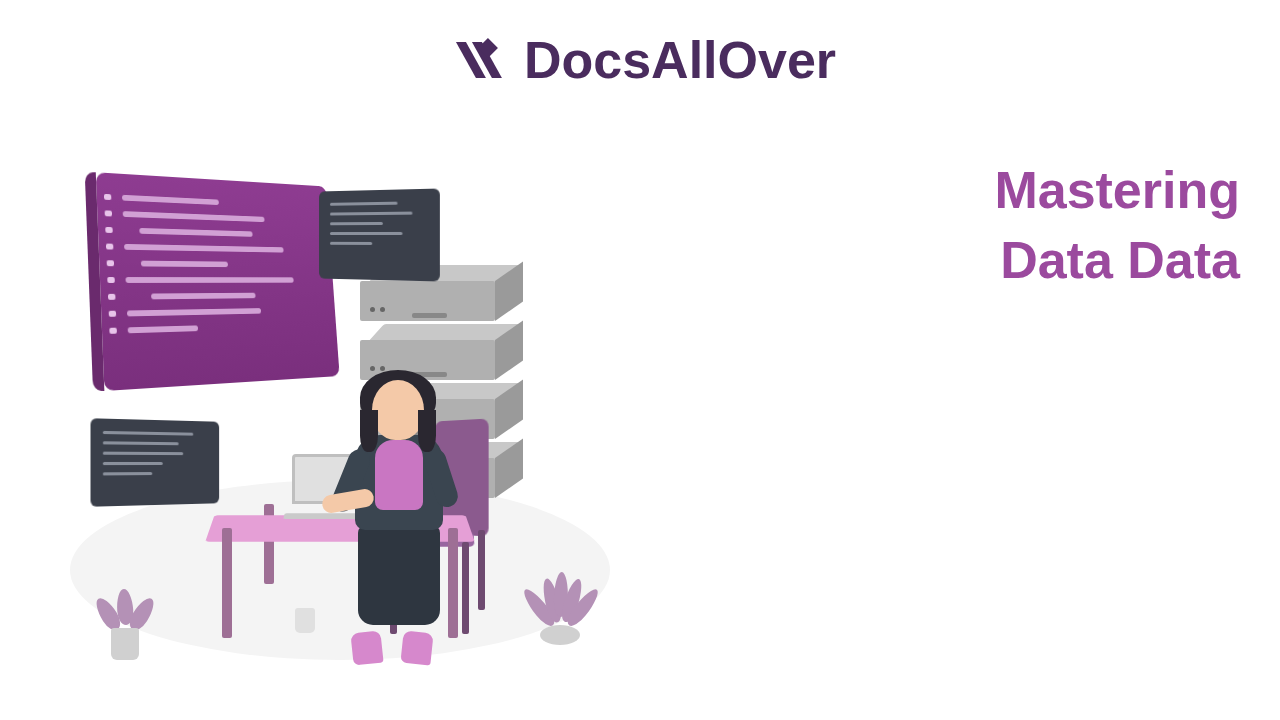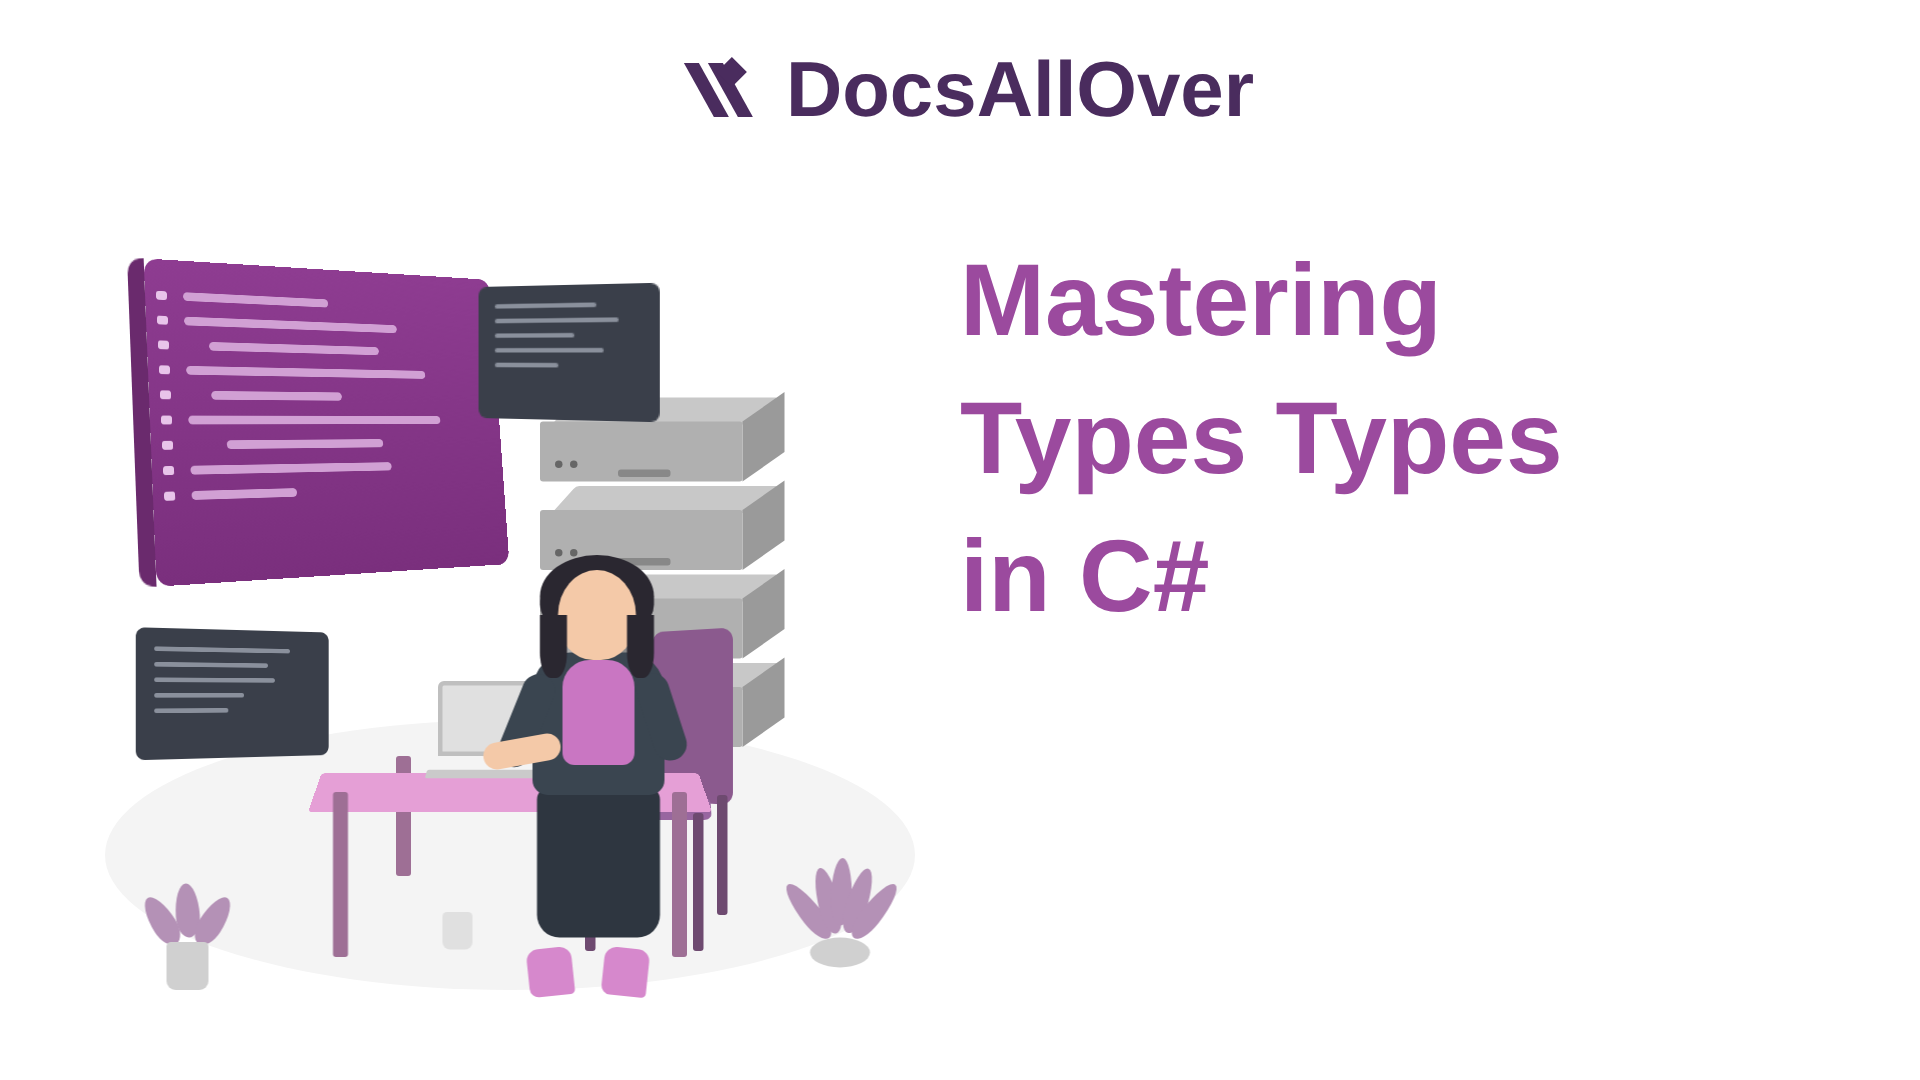--- a/index.html
+++ b/index.html
@@ -37,22 +37,22 @@
   left: 60px;
   top: 130px;
   width: 560px;
   height: 560px;
 }
 .main-title {
   position: absolute;
   right: 40px;
   top: 155px;
   width: 600px;
-  text-align: left;
-  font-size: 68px;
+  text-align: right;
+  font-size: 52px;
   font-weight: 700;
   line-height: 1.35;
   color: #9b4a9e;
 }
 .floor-ellipse {
   position: absolute;
   left: 10px;
   bottom: 30px;
   width: 540px;
   height: 180px;
@@ -577,15 +577,14 @@
       <div class="leaf lf4"></div>
       <div class="leaf lf5"></div>
     <div class="pot2"></div>
   </div>
 
   <div class="cup"></div>
 </div>
 
 <div class="main-title">
   <div>Mastering</div>
-  <div>Types Types</div>
-  <div>in C#</div>
+  <div>Data Data</div>
 </div>
 
 </body></html>

